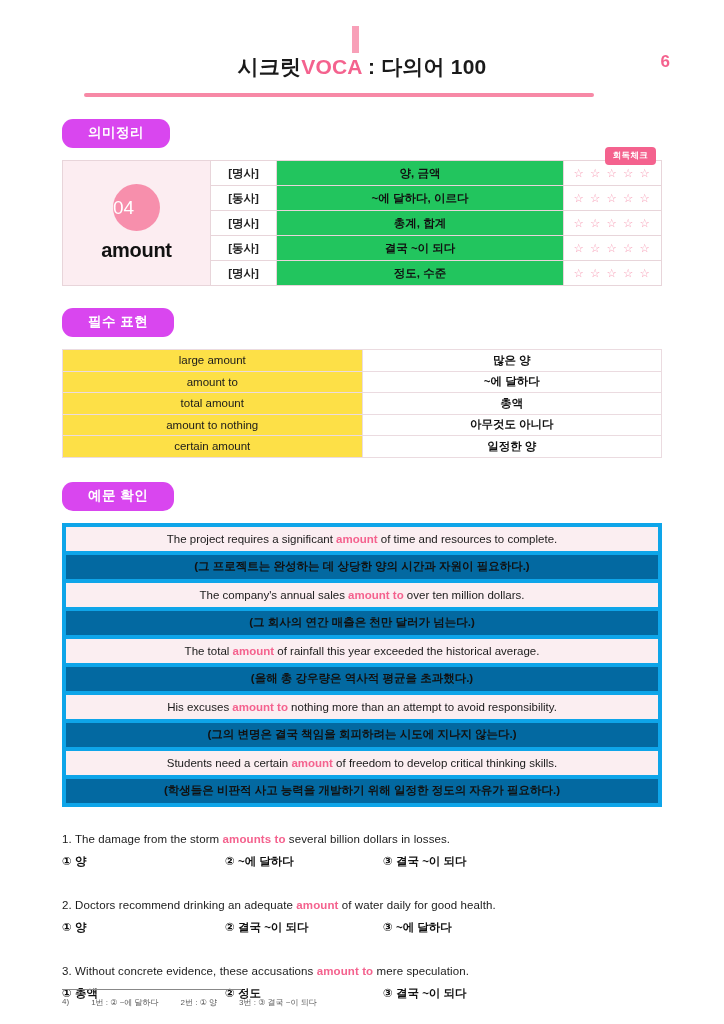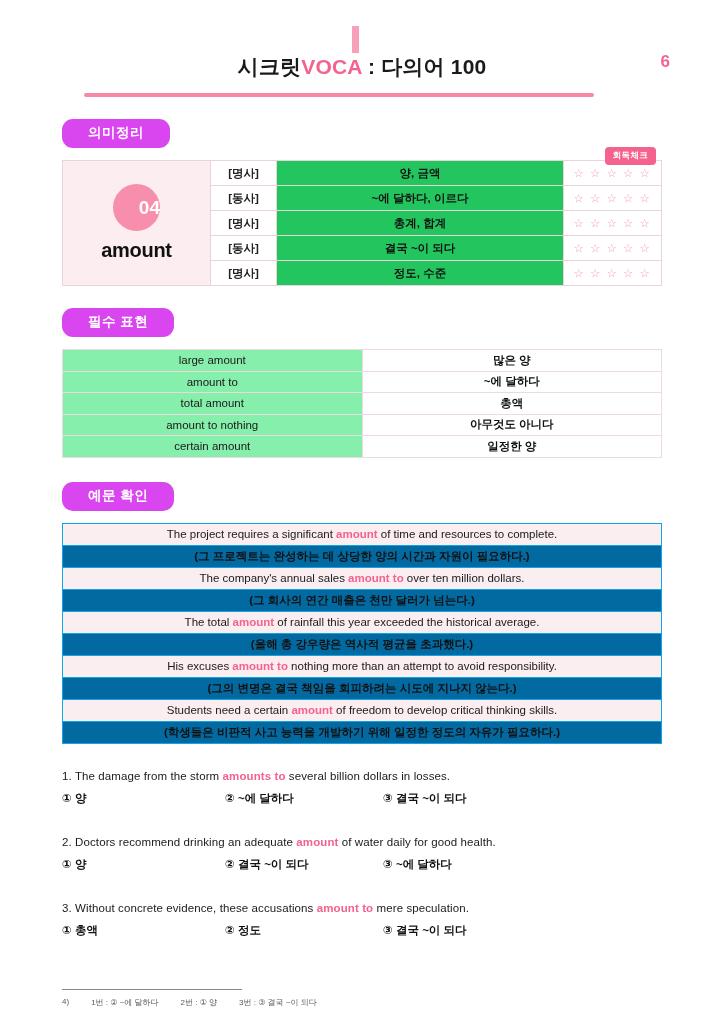--- a/index.html
+++ b/index.html
@@ -116,24 +116,24 @@
     text-align: center;
     vertical-align: middle;
   }
   .num-circle {
     width: 47px;
     height: 47px;
     border-radius: 50%;
     background: #F78FAC;
     color: #ffffff;
     font-size: 19px;
-    font-weight: bold;
+    font-weight: normal;
     line-height: 47px;
     margin: 0 auto 8px auto;
-    text-align: right;
+    text-align: left;
   }
   .word-main {
     font-size: 20px;
     font-weight: bold;
     color: #111;
     letter-spacing: -0.3px;
   }
   td.pos-cell {
     width: 66px;
     background: #ffffff;
@@ -164,39 +164,39 @@
   }
   table.phrase td {
     border: 1px solid #EBDBE0;
     height: 21.5px;
     font-size: 11.5px;
     text-align: center;
     vertical-align: middle;
   }
   td.phrase-en {
     width: 50%;
-    background: #86efac;
+    background: #fde047;
     color: #1a1a1a;
   }
   td.phrase-ko {
     background: #ffffff;
     color: #111;
     font-weight: bold;
   }
 
   
   table.examples {
     width: 100%;
     border-collapse: collapse;
     margin-top: 12px;
     table-layout: fixed;
   }
   table.examples td {
-    border: 1px solid #0ea5e9;
-    height: 22px;
+    border: 4px solid #0ea5e9;
+    height: 28px;
     text-align: center;
     vertical-align: middle;
     font-size: 11.5px;
     padding: 0 6px;
   }
   tr.ex-en td {
     background: #FBEEF1;
     color: #1a1a1a;
   }
   tr.ex-ko td {

